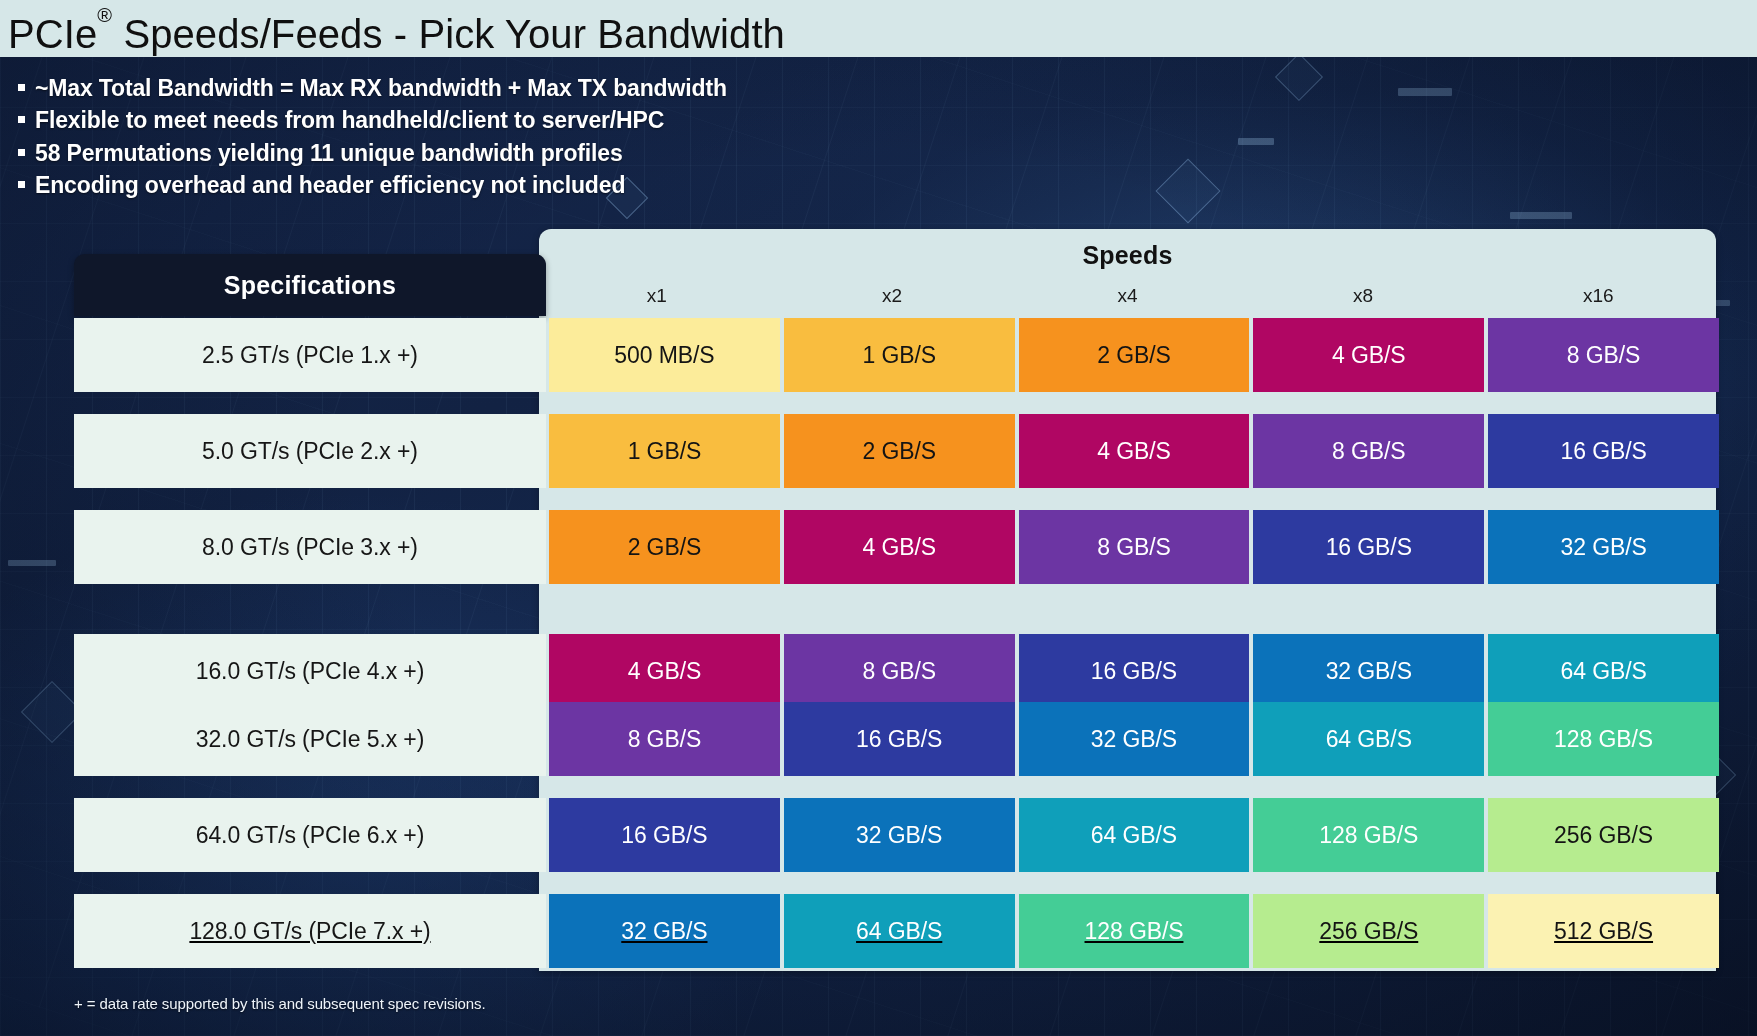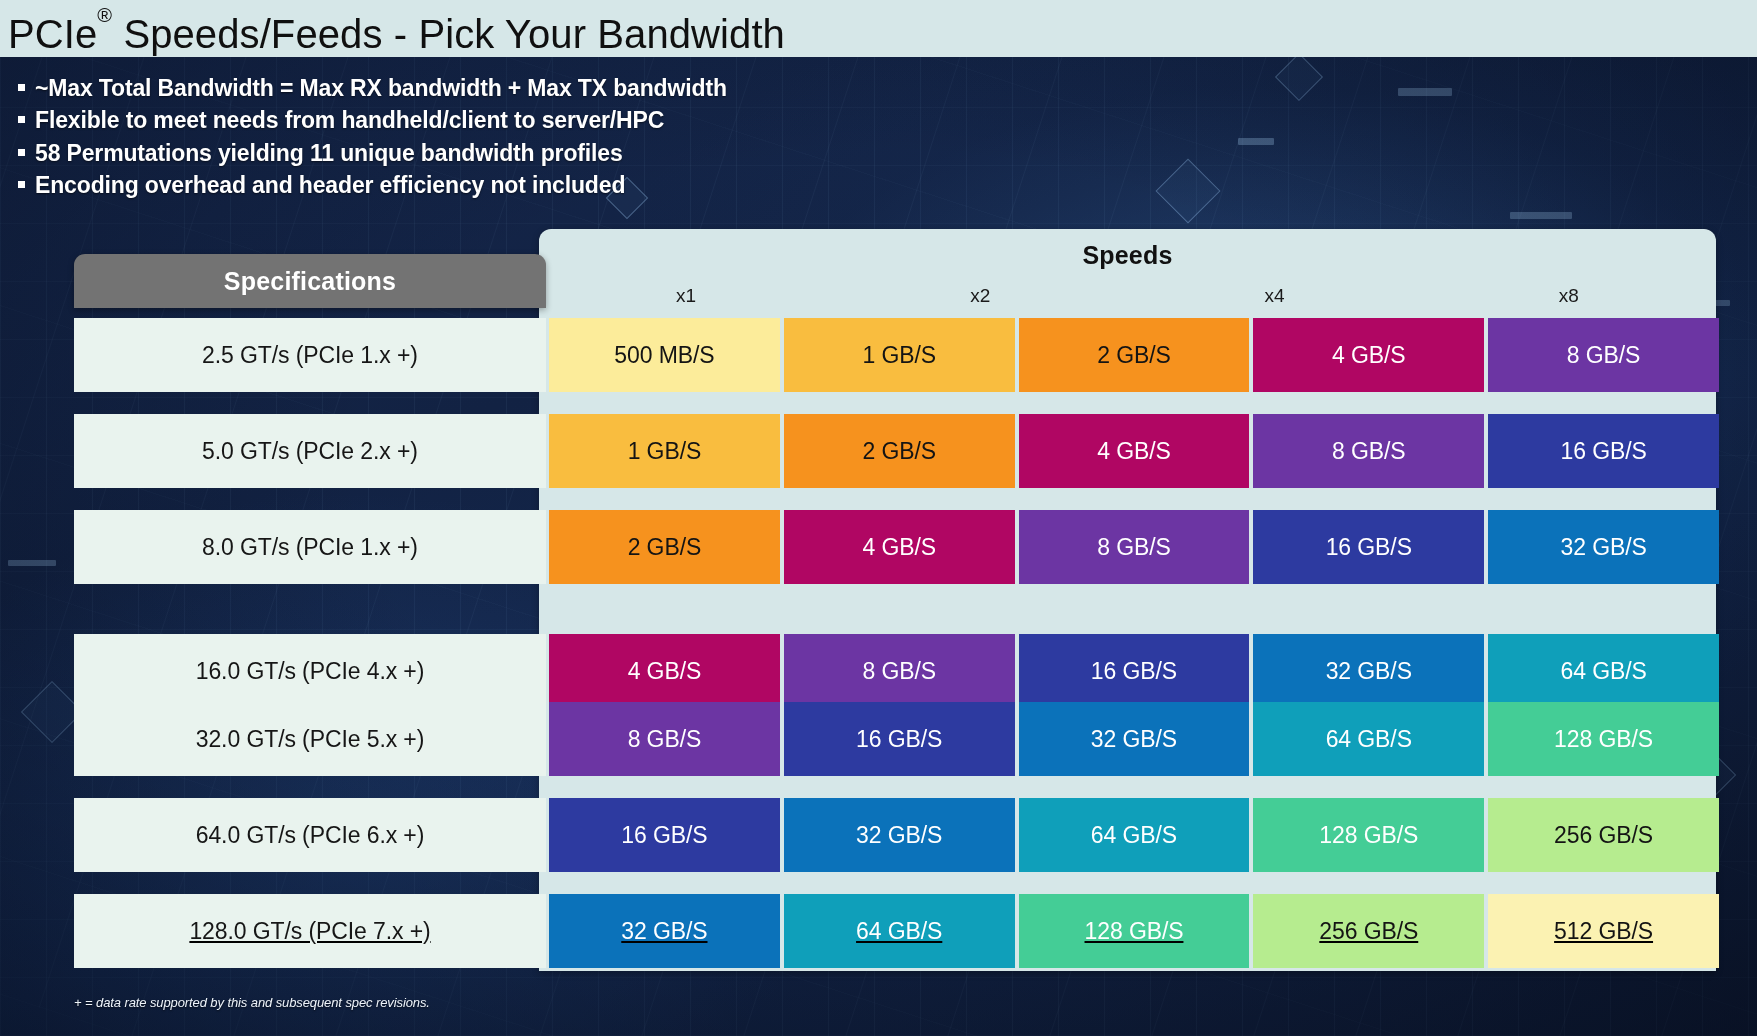--- a/index.html
+++ b/index.html
@@ -95,22 +95,22 @@
     box-shadow:0 2px 7px rgba(0,0,0,.30);
   }
   .lanes-title{
     position:absolute; left:465px; top:12px; width:1177px;
     text-align:center; font-size:25px; font-weight:bold; color:#111;
     letter-spacing:.2px;
   }
 
   
   .spec-head{
-    position:absolute; left:0; top:25px; width:472px; height:54px;
-    background:#737373;
+    position:absolute; left:0; top:25px; width:472px; height:62px;
+    background:#0f172a;
     border-radius:11px 11px 0 0;
     box-shadow:0 2px 6px rgba(0,0,0,.33);
     display:flex; align-items:center; justify-content:center;
     color:#fff; font-size:25px; font-weight:bold; letter-spacing:.2px;
   }
 
   
   .lane-labels{
     position:absolute; left:465px; top:56px; width:1177px; height:36px;
     display:flex;
@@ -142,24 +142,23 @@
     flex:1 1 0; height:74px;
     display:flex; align-items:center; justify-content:center;
     font-size:23px; letter-spacing:-.1px; white-space:nowrap;
   }
   .cell.dark { color:#141414; }
   .cell.light{ color:#ffffff; }
 
   
   .footnote{
     position:absolute; left:74px; top:995px; z-index:5;
-    color:#eef4fa; font-size:13px; letter-spacing:-.1px;
+    color:#eef4fa; font-size:15px; letter-spacing:-.1px;
     text-shadow:0 1px 2px rgba(0,0,0,.6);
     white-space:nowrap;
-    font-style:italic;
   }
 </style>
 </head>
 <body>
 
 <div class="bg-wrap">
   <div class="bg-base"></div>
   <div class="bg-grid"></div>
   <div class="bg-grid2"></div>
 
@@ -211,20 +210,21 @@
 
   <div class="spec-head">Specifications</div>
 
   <div class="lanes-title">Speeds</div>
 
   <div class="lane-labels">
     <div class="ll">x1</div>
     <div class="ll">x2</div>
     <div class="ll">x4</div>
     <div class="ll">x8</div>
+    <div class="ll">x16</div>
   </div>
 
   <div class="body" id="table-body">
       <div class="row" style="top: 0px;">
         <div class="spec-cell">2.5 GT/s (PCIe 1.x +)</div>
         <div class="lane-cells">
           <div class="cell dark" style="background: rgb(252, 236, 154);">500 MB/S</div>
           <div class="cell dark" style="background: rgb(249, 189, 63);">1 GB/S</div>
           <div class="cell dark" style="background: rgb(246, 146, 30);">2 GB/S</div>
           <div class="cell light" style="background: rgb(176, 6, 99);">4 GB/S</div>
@@ -235,21 +235,21 @@
         <div class="spec-cell">5.0 GT/s (PCIe 2.x +)</div>
         <div class="lane-cells">
           <div class="cell dark" style="background: rgb(249, 189, 63);">1 GB/S</div>
           <div class="cell dark" style="background: rgb(246, 146, 30);">2 GB/S</div>
           <div class="cell light" style="background: rgb(176, 6, 99);">4 GB/S</div>
           <div class="cell light" style="background: rgb(108, 53, 163);">8 GB/S</div>
           <div class="cell light" style="background: rgb(45, 58, 160);">16 GB/S</div>
         </div>
       </div>
       <div class="row" style="top: 192px;">
-        <div class="spec-cell">8.0 GT/s (PCIe 1.x +)</div>
+        <div class="spec-cell">8.0 GT/s (PCIe 3.x +)</div>
         <div class="lane-cells">
           <div class="cell dark" style="background: rgb(246, 146, 30);">2 GB/S</div>
           <div class="cell light" style="background: rgb(176, 6, 99);">4 GB/S</div>
           <div class="cell light" style="background: rgb(108, 53, 163);">8 GB/S</div>
           <div class="cell light" style="background: rgb(45, 58, 160);">16 GB/S</div>
           <div class="cell light" style="background: rgb(11, 114, 186);">32 GB/S</div>
         </div>
       </div>
       <div class="row" style="top: 288px; margin-top: 28px;">
         <div class="spec-cell">16.0 GT/s (PCIe 4.x +)</div>

